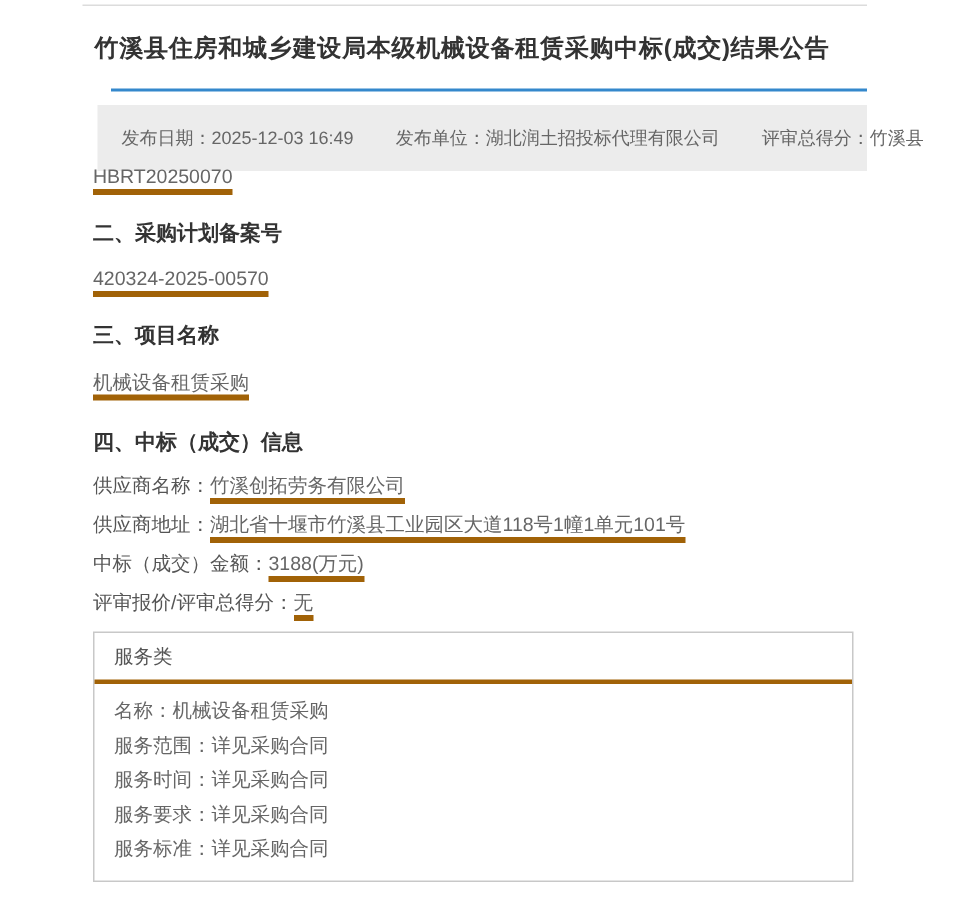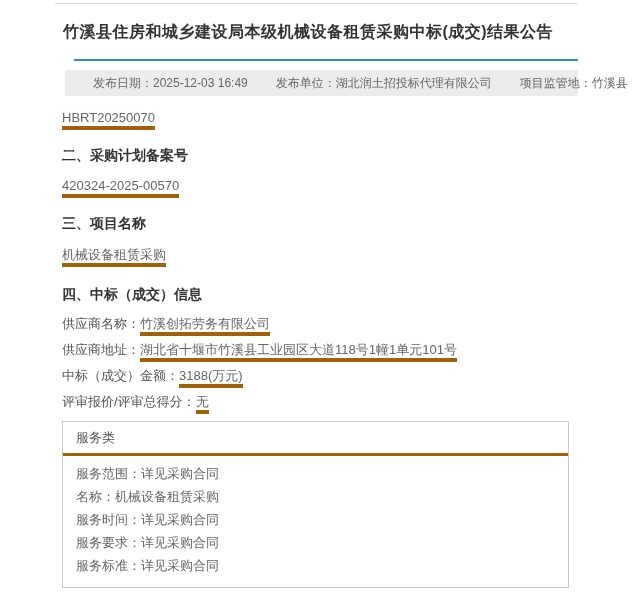--- a/index.html
+++ b/index.html
@@ -18,25 +18,25 @@
     position:absolute; top:22px; left:43px; width:530px;
     text-align:center;
     font-size:16px; font-weight:bold; color:#333333;
     letter-spacing:0.5px;
   }
   .title-underline{
     position:absolute; top:59px; left:74px; width:504px; height:2px;
     background:#3488cc;
   }
   .meta-bar{
-    position:absolute; top:70px; left:65px; width:513px; height:26px;
+    position:absolute; top:70px; left:65px; width:513px; height:44px;
     background:#ececec;
     display:flex; align-items:center;
     font-size:12px; color:#666666;
-    padding-left:28px;
+    padding-left:16px;
     text-align:right;
   }
   .meta-item{ white-space:nowrap; }
   .meta-sep{
     width:1px; height:12px; background:#c9c9c9;
     margin:0 14px;
   }
   .content{
     position:absolute; top:110px; left:62px; width:508px;
   }
@@ -83,21 +83,21 @@
 
 <div class="page-title">竹溪县住房和城乡建设局本级机械设备租赁采购中标(成交)结果公告</div>
 
 <div class="title-underline"></div>
 
 <div class="meta-bar">
   <span class="meta-item"><span>发布日期：</span><span>2025-12-03 16:49</span></span>
   <span class="meta-sep"></span>
   <span class="meta-item"><span>发布单位：</span><span>湖北润土招投标代理有限公司</span></span>
   <span class="meta-sep"></span>
-  <span class="meta-item"><span>项目监管地：</span><span>竹溪县</span></span>
+  <span class="meta-item"><span>评审总得分：</span><span>竹溪县</span></span>
   <span class="meta-sep"></span>
 
 </div>
 
 <div class="content">
 
   <div class="sec-value"><span class="u">HBRT20250070</span></div>
 
   <div class="sec-heading">二、采购计划备案号</div>
   <div class="sec-value"><span class="u">420324-2025-00570</span></div>
@@ -108,21 +108,21 @@
   <div class="sec-heading">四、中标（成交）信息</div>
 
   <div class="field-line"><span>供应商名称：</span><span class="u">竹溪创拓劳务有限公司</span></div>
   <div class="field-line"><span>供应商地址：</span><span class="u">湖北省十堰市竹溪县工业园区大道118号1幢1单元101号</span></div>
   <div class="field-line"><span>中标（成交）金额：</span><span class="u">3188(万元)</span></div>
   <div class="field-line"><span>评审报价/评审总得分：</span><span class="u">无</span></div>
 
   <div class="service-box">
     <div class="service-box-header">服务类</div>
     <div class="service-rows">
+      <div class="service-row"><span>名称：</span><span>机械设备租赁采购</span></div>
       <div class="service-row"><span>服务范围：</span><span>详见采购合同</span></div>
-      <div class="service-row"><span>名称：</span><span>机械设备租赁采购</span></div>
       <div class="service-row"><span>服务时间：</span><span>详见采购合同</span></div>
       <div class="service-row"><span>服务要求：</span><span>详见采购合同</span></div>
       <div class="service-row"><span>服务标准：</span><span>详见采购合同</span></div>
     </div>
   </div>
 
 </div>
 
 </body></html>

